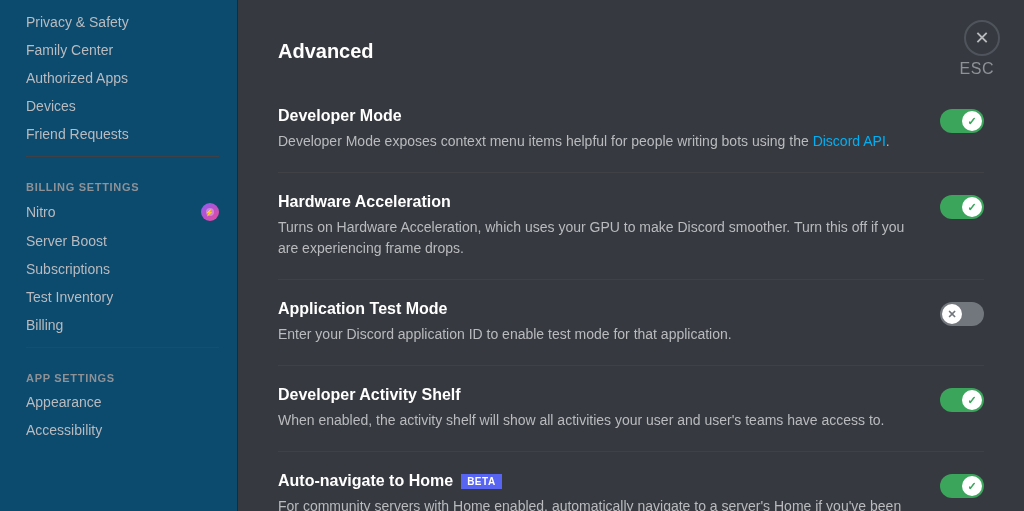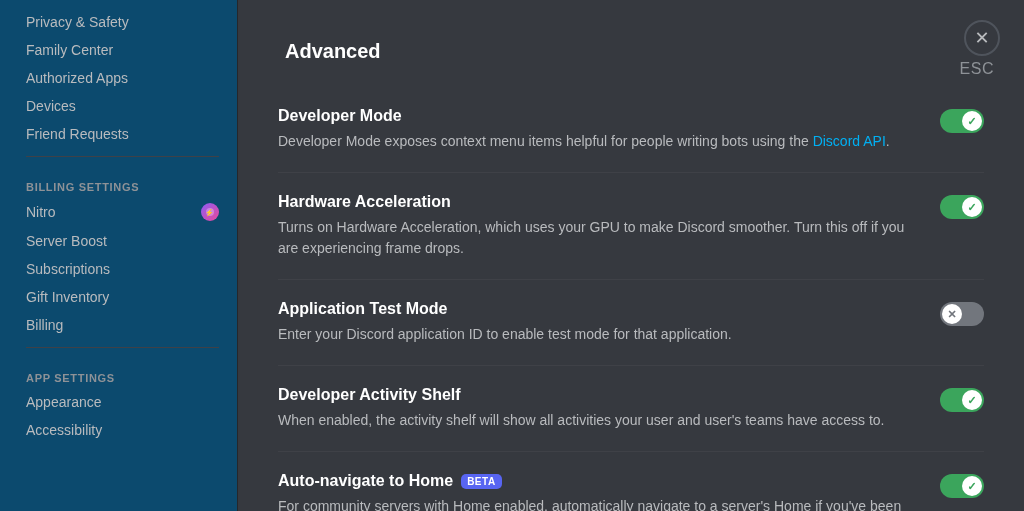--- a/index.html
+++ b/index.html
@@ -62,21 +62,20 @@
       background-color: #36393f;
       padding: 40px 40px 40px 40px;
       overflow-y: auto;
       position: relative;
     }
     .page-title {
       font-size: 20px;
       font-weight: 700;
       color: #ffffff;
       margin-bottom: 24px;
-      margin-left: 7px;
     }
     
     .setting-row {
       display: flex;
       align-items: flex-start;
       justify-content: space-between;
       padding: 20px 0;
       border-bottom: 1px solid #3f4147;
     }
     .setting-row:last-child {
@@ -178,21 +177,21 @@
       text-align: center;
       letter-spacing: 0.5px;
     }
     
     .beta-badge {
       background-color: #5865f2;
       color: #ffffff;
       font-size: 10px;
       font-weight: 700;
       padding: 2px 6px;
-      border-radius: 5px;
+      border-radius: 0;
       text-transform: uppercase;
       letter-spacing: 0.5px;
     }
   </style>
 </head>
 <body>
 
 <nav class="sidebar">
 
   <div class="sidebar-item">
@@ -224,21 +223,21 @@
       </svg>
     </span>
   </div>
   <div class="sidebar-item">
     <span>Server Boost</span>
   </div>
   <div class="sidebar-item">
     <span>Subscriptions</span>
   </div>
   <div class="sidebar-item">
-    <span>Gift Inventory</span>
+    <span>Test Inventory</span>
   </div>
   <div class="sidebar-item">
     <span>Billing</span>
   </div>
 
   <div class="sidebar-divider"></div>
 
   <div class="sidebar-section-header">APP SETTINGS</div>
 
   <div class="sidebar-item">

